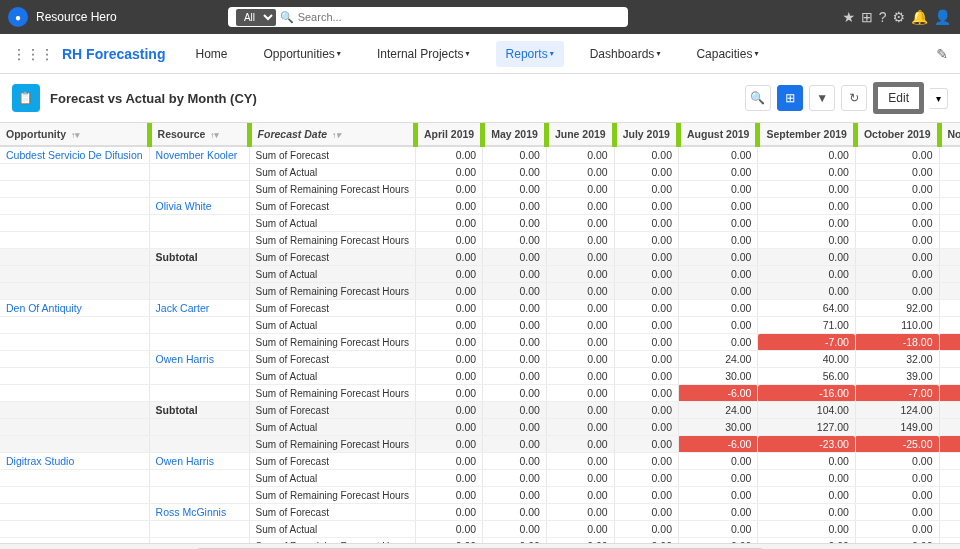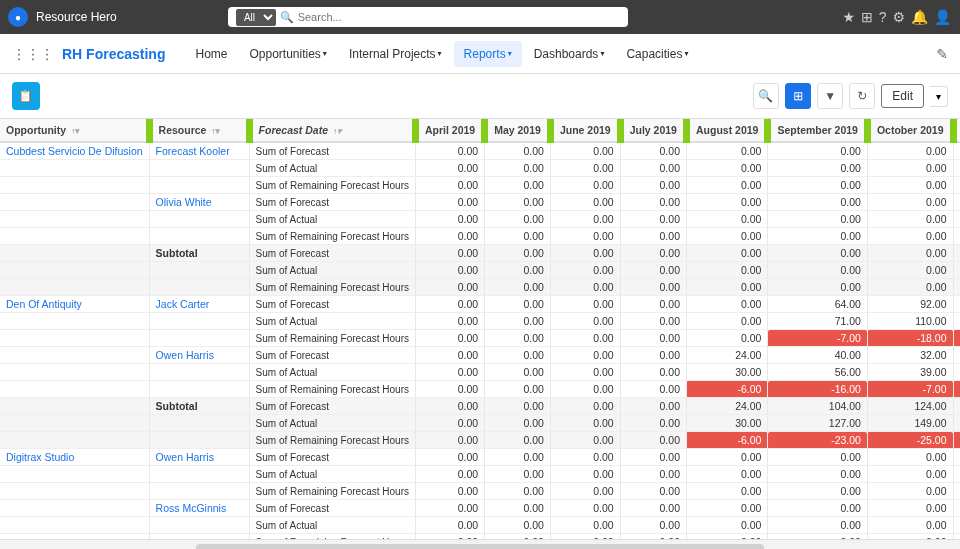--- a/index.html
+++ b/index.html
@@ -16,45 +16,45 @@
     .browser-icons { display: flex; gap: 6px; margin-left: auto; }
     .browser-icon { color: #ccc; font-size: 14px; cursor: pointer; }
     .dropdown-small { background: #555; color: #fff; border: none; font-size: 10px; border-radius: 2px; padding: 2px 4px; }
 
     
     .nav-bar {
       display: flex; align-items: center; background: #fff; height: 40px; padding: 0 12px; border-bottom: 1px solid #ddd; gap: 4px;
     }
     .nav-grid-icon { color: #666; font-size: 14px; margin-right: 4px; cursor: pointer; }
     .nav-brand { font-size: 14px; font-weight: 600; color: #1a73e8; margin-right: 16px; }
-    .nav-items { display: flex; gap: 2px; align-items: center; flex: 1; }
+    .nav-items { display: flex; gap: 16px; align-items: center; flex: 1; }
     .nav-item { display: flex; align-items: center; gap: 2px; padding: 6px 10px; font-size: 12px; color: #333; cursor: pointer; border-radius: 3px; white-space: nowrap; }
     .nav-item .caret { font-size: 8px; }
     .nav-item.active { background: #e8f0fe; color: #1a73e8; }
     .nav-edit-icon { margin-left: auto; color: #666; cursor: pointer; font-size: 14px; }
 
     
     .report-header {
       background: #fff; padding: 8px 12px; border-bottom: 1px solid #ddd; display: flex; align-items: center; justify-content: space-between;
     }
     .report-header-left { display: flex; align-items: center; gap: 10px; }
     .report-icon { width: 28px; height: 28px; background: #0ea5e9; border-radius: 4px; display: flex; align-items: center; justify-content: center; color: white; font-size: 12px; }
     .report-title-block .sub { font-size: 10px; color: #666; }
     .report-title-block .main { font-size: 13px; font-weight: 600; color: #333; }
     .report-header-right { display: flex; align-items: center; gap: 6px; }
     .icon-btn { width: 26px; height: 26px; border: 1px solid #ddd; border-radius: 3px; background: #fff; display: flex; align-items: center; justify-content: center; cursor: pointer; font-size: 12px; color: #555; }
     .icon-btn.active { background: #1a73e8; color: #fff; border-color: #1a73e8; }
-    .edit-btn { background: #fff; border: 1px solid #737373; border-radius: 3px; padding: 4px 10px; font-size: 12px; cursor: pointer; color: #333; }
+    .edit-btn { background: #fff; border: 5px solid #737373; border-radius: 3px; padding: 4px 10px; font-size: 12px; cursor: pointer; color: #333; }
     .edit-caret { background: #fff; border: 1px solid #ddd; border-left: none; border-radius: 0 3px 3px 0; padding: 4px 6px; cursor: pointer; font-size: 10px; }
 
     
     .table-container { overflow: auto; background: #fff; }
     .data-table { width: 100%; border-collapse: collapse; font-size: 10.5px; }
     .data-table th {
-      background: #f8f8f8; border-bottom: 2px solid #ddd; border-right: 7px solid #84cc16;
+      background: #f8f8f8; border-bottom: 2px solid #ddd; border-right: 5px solid #84cc16;
       padding: 5px 6px; text-align: left; font-weight: 600; color: #444; white-space: nowrap; position: sticky; top: 0; z-index: 2;
     }
     .data-table th .sort-arrow { font-size: 8px; color: #888; margin-left: 2px; }
     .data-table td { border-bottom: 1px solid #eee; border-right: 1px solid #e8e8e8; padding: 2px 6px; white-space: nowrap; color: #333; }
     .data-table td.num { text-align: right; }
     .data-table tr.subtotal-row td { background: #f5f5f5; font-weight: 500; }
     .cell-red { background: #e8534a !important; color: white !important; border-radius: 2px; }
     .opportunity-link { color: #1a73e8; cursor: pointer; text-align: center; }
     .resource-link { color: #1a73e8; cursor: pointer; }
     .row-label { color: #666; font-size: 10px; }
@@ -114,20 +114,21 @@
         <span class="caret">▾</span>
       </div>
   </div>
   <span class="nav-edit-icon">✎</span>
 </div>
 
 <div class="report-header">
   <div class="report-header-left">
     <div class="report-icon">📋</div>
     <div class="report-title-block">
+      <div class="main">Forecast vs Actual by Month (CY)</div>
     </div>
   </div>
   <div class="report-header-right">
     <div class="icon-btn">🔍</div>
     <div class="icon-btn active">⊞</div>
     <div class="icon-btn">▼</div>
     <div class="icon-btn">↻</div>
     <button class="edit-btn">Edit</button>
     <span class="edit-caret">▾</span>
   </div>
@@ -147,21 +148,21 @@
         <th class="col-month">August 2019</th>
         <th class="col-month">September 2019</th>
         <th class="col-month">October 2019</th>
         <th class="col-month">November 2019</th>
 
       </tr>
     </thead>
     <tbody id="table-body">
     <tr>
           <td><span class="opportunity-link">Cubdest Servicio De Difusion</span></td>
-          <td><span class="resource-link">Forecast Kooler</span></td>
+          <td><span class="resource-link">November Kooler</span></td>
           <td class="row-label">Sum of Forecast</td>
           <td class="num">0.00</td>
           <td class="num">0.00</td>
           <td class="num">0.00</td>
           <td class="num">0.00</td>
           <td class="num">0.00</td>
           <td class="num">0.00</td>
           <td class="num">0.00</td>
           <td class="num">0.00</td>
         </tr>

